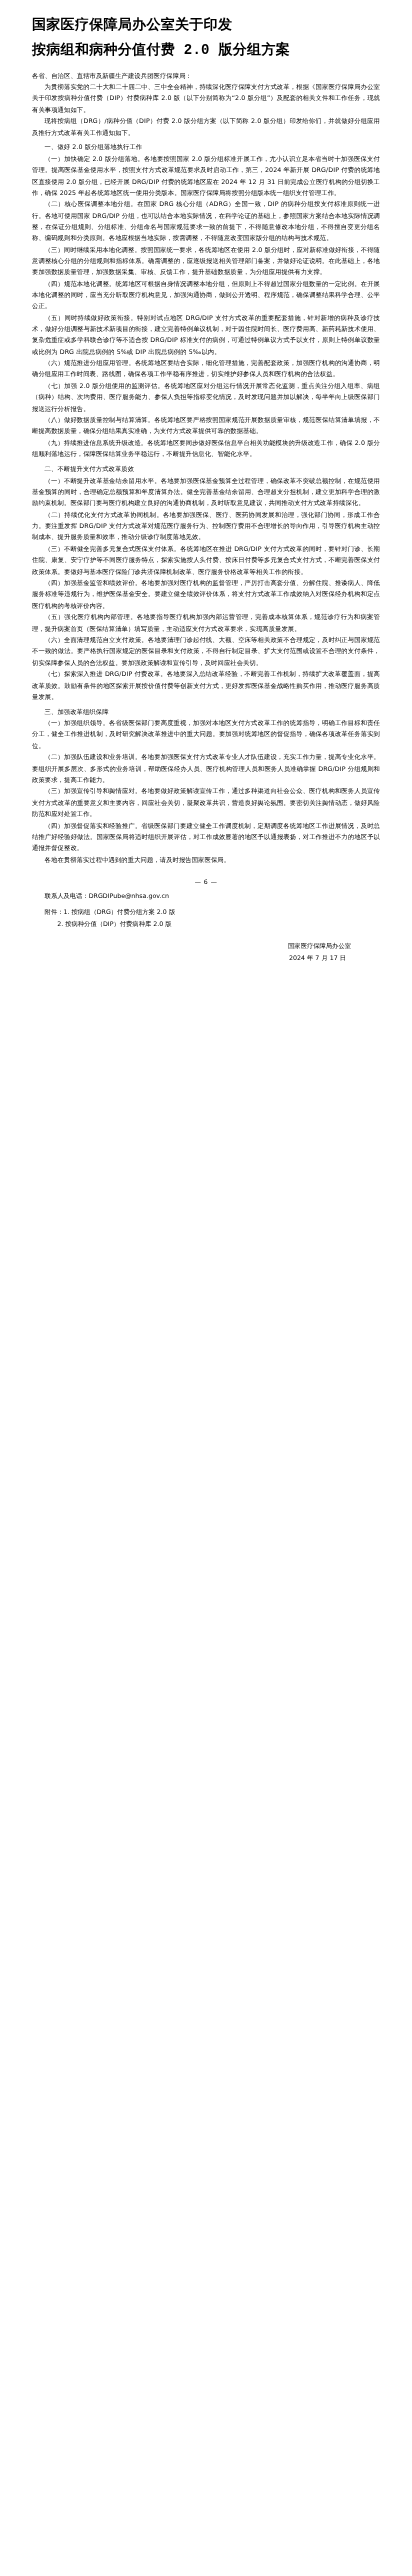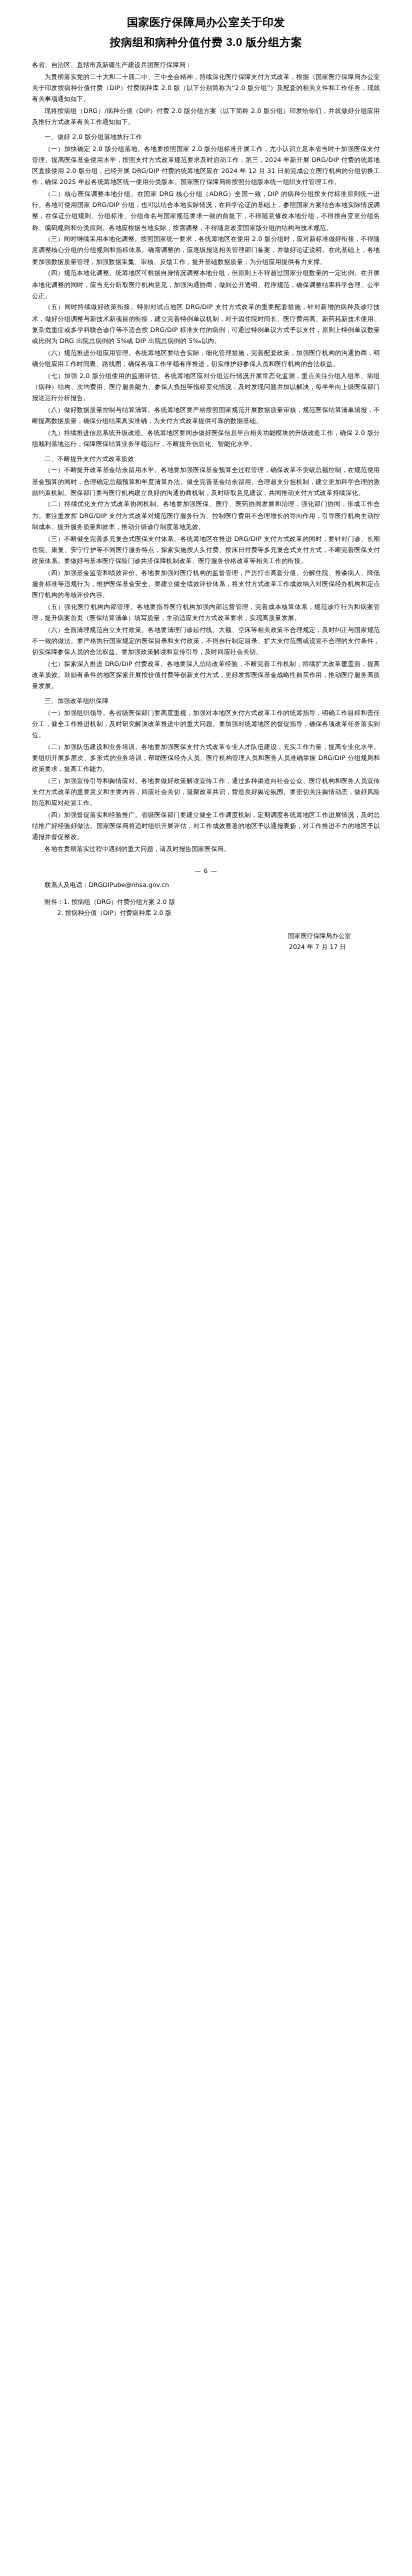--- a/index.html
+++ b/index.html
@@ -14,24 +14,24 @@
   }
   .page {
     width: 412px;
     min-height: 3608px;
     box-sizing: border-box;
     padding: 13.4px 32px 15.5px 32px;
     background: #ffffff;
     position: relative;
   }
   .doc-title {
-    text-align: center;
-    font-family: Liberation Sans, sans-serif;
+    text-align: left;
+    font-family: Liberation Mono, monospace;
     font-weight: bold;
-    font-size: 11px;
+    font-size: 14px;
     line-height: 1.75;
     letter-spacing: 0.3px;
     margin: 0 0 7.2px 0;
     color: #000;
   }
   .doc-title .line {
     display: block;
   }
   p {
     margin: 0 0 0.5px 0;
@@ -84,21 +84,21 @@
     padding-right: 34px;
   }
 </style>
 </head>
 <body>
 
 <div class="page">
 
   <div class="doc-title">
     <span class="line">国家医疗保障局办公室关于印发</span>
-    <span class="line">按病组和病种分值付费 3.0 版分组方案</span>
+    <span class="line">按病组和病种分值付费 2.0 版分组方案</span>
   </div>
 
   <p class="noindent">各省、自治区、直辖市及新疆生产建设兵团医疗保障局：</p>
 
   <p class="indent">为贯彻落实党的二十大和二十届二中、三中全会精神，持续深化医疗保障支付方式改革，根据《国家医疗保障局办公室关于印发按病种分值付费（DIP）付费病种库 2.0 版（以下分别简称为“2.0 版分组”）及配套的相关文件和工作任务，现就有关事项通知如下。</p>
   <p class="indent">现将按病组（DRG）/病种分值（DIP）付费 2.0 版分组方案（以下简称 2.0 版分组）印发给你们，并就做好分组应用及推行方式改革有关工作通知如下。</p>
 
   <div class="spacer-sm"></div>
 
   <p class="indent">一、做好 2.0 版分组落地执行工作</p>

